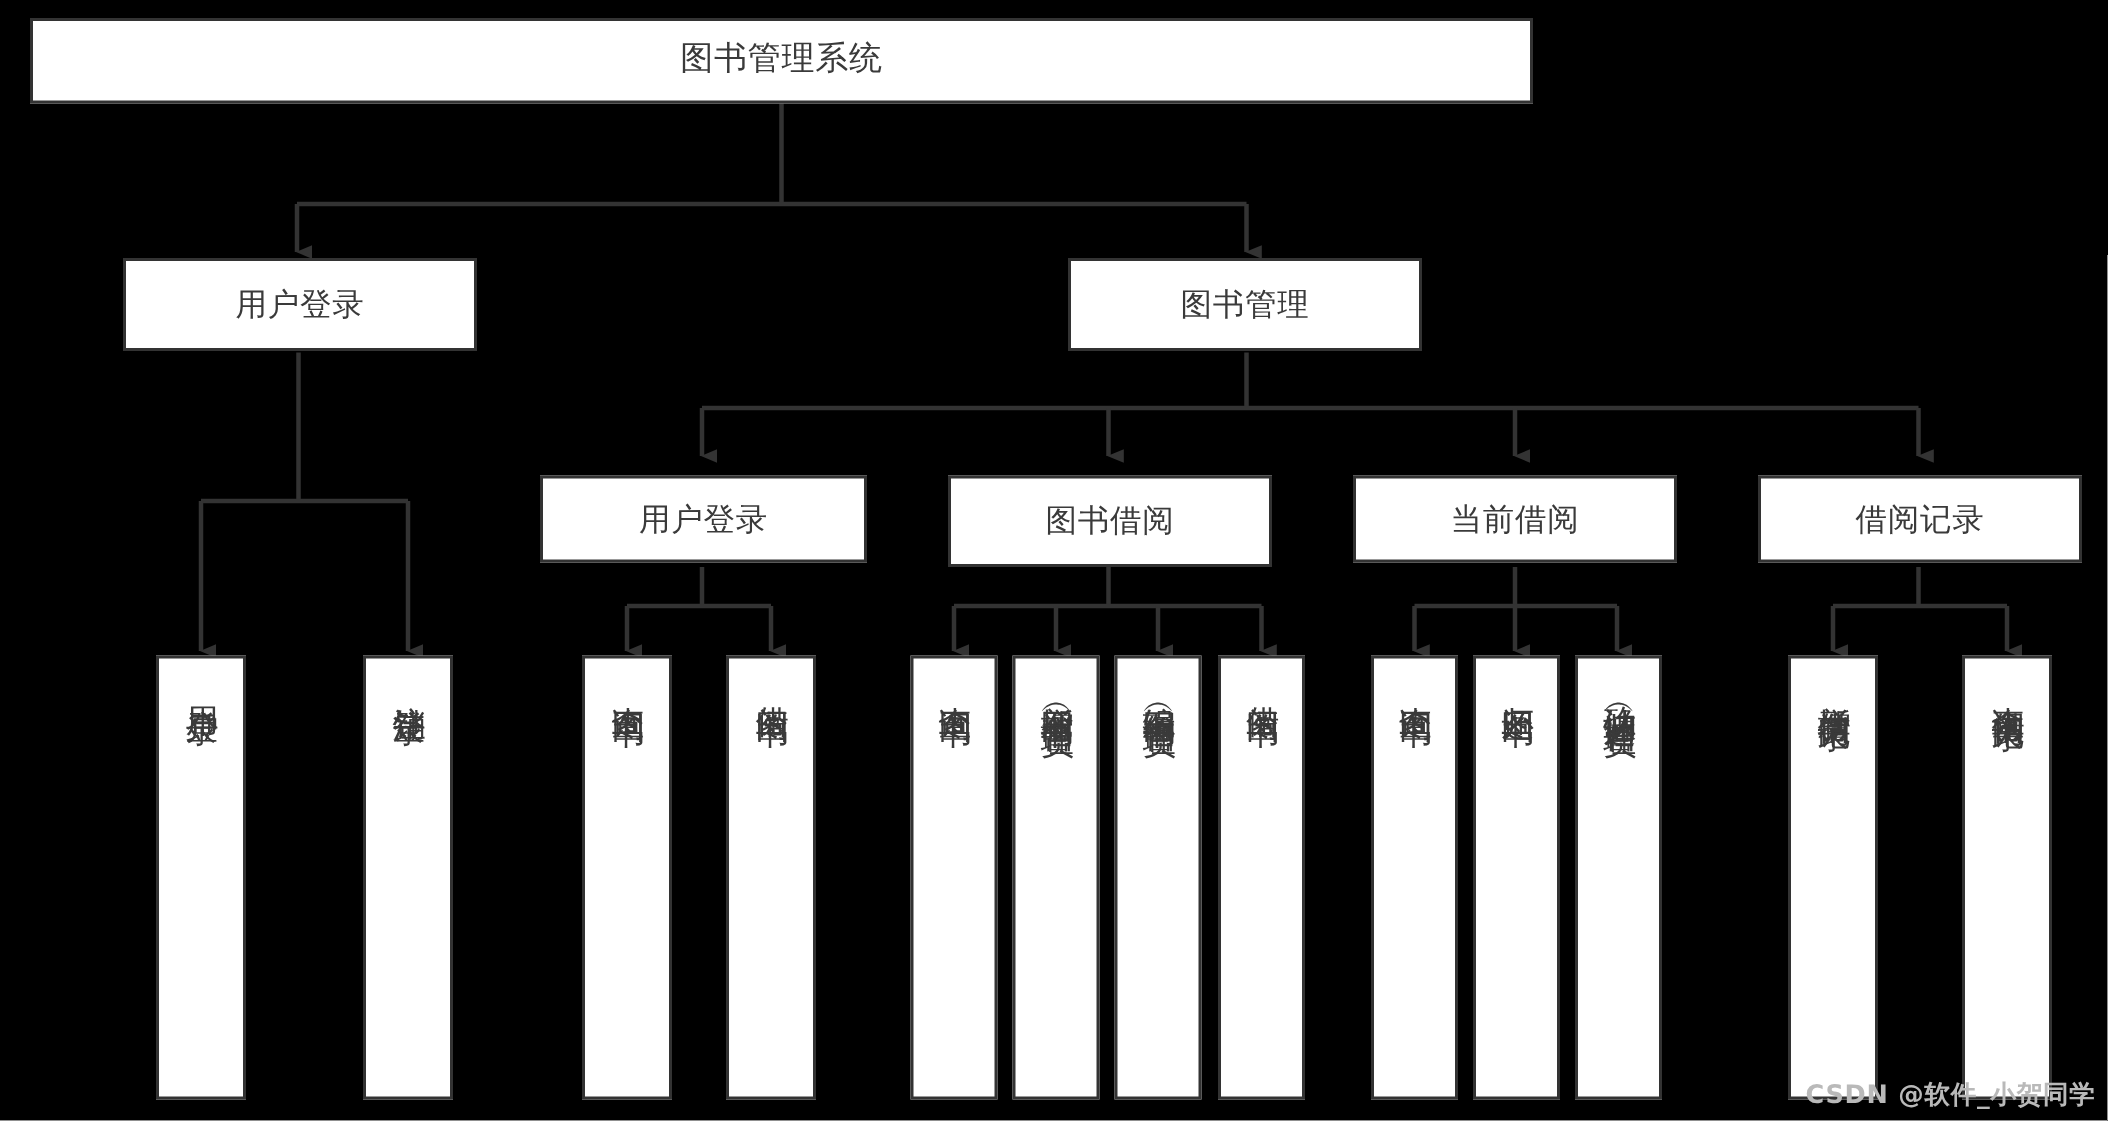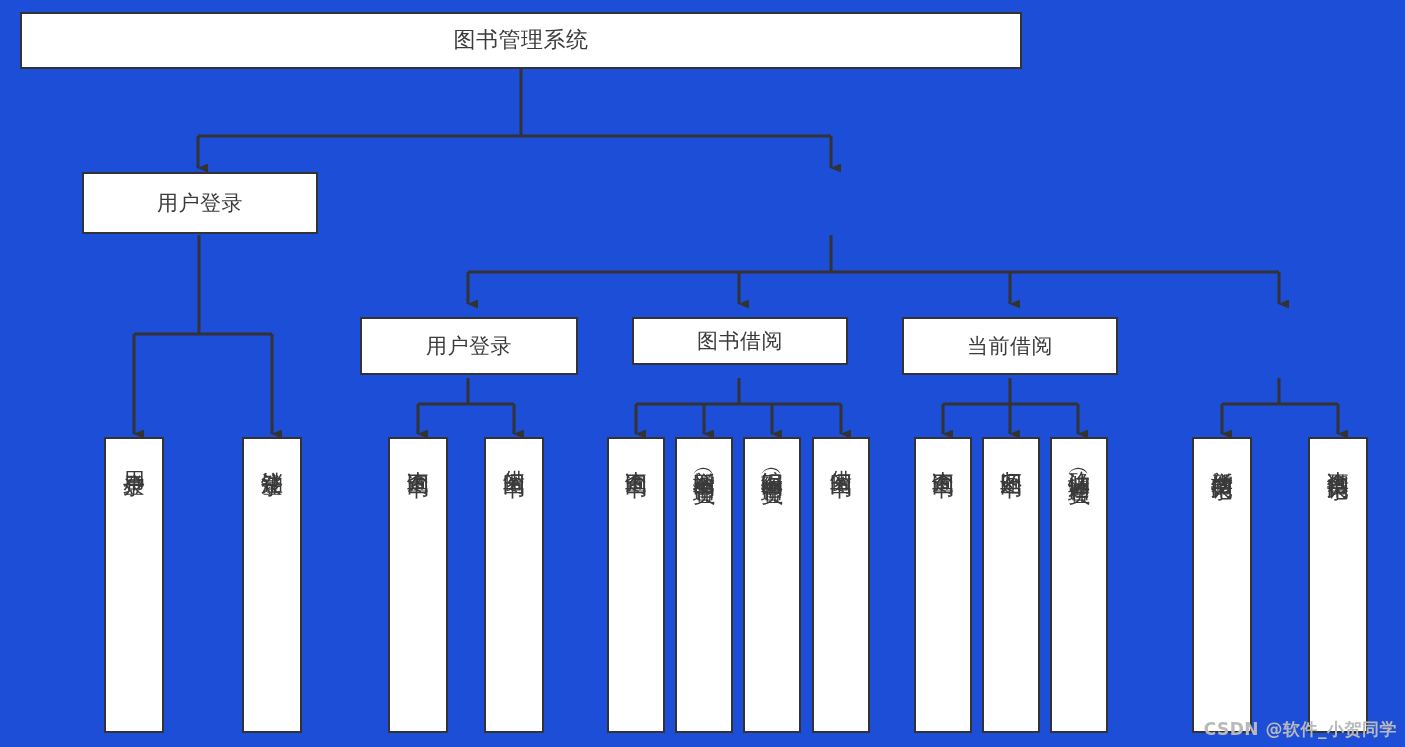--- a/index.html
+++ b/index.html
@@ -8,21 +8,21 @@
     padding: 0;
     background: #ffffff;
   }
   body {
     font-family: "DejaVu Sans", "Liberation Sans", sans-serif;
   }
   #diagram-root {
     position: relative;
     width: 1405px;
     height: 747px;
-    background: #1d4ed8;
+    background: #000000;
     overflow: hidden;
   }
   #connector-layer {
     position: absolute;
     left: 0;
     top: 0;
     width: 1405px;
     height: 747px;
   }
   .node {
@@ -129,30 +129,36 @@
     </g>
   </svg>
 
   <div class="node horizontal root" style="left:20px; top:12px; width:1002px; height:57px;">
     <span class="node-label">图书管理系统</span>
   </div>
 
   <div class="node horizontal" style="left:82px; top:172px; width:236px; height:62px;">
     <span class="node-label">用户登录</span>
   </div>
+  <div class="node horizontal" style="left:712px; top:172px; width:236px; height:62px;">
+    <span class="node-label">图书管理</span>
+  </div>
 
   <div class="node horizontal" style="left:360px; top:317px; width:218px; height:58px;">
     <span class="node-label">用户登录</span>
   </div>
-  <div class="node horizontal" style="left:632px; top:317px; width:216px; height:48px;">
+  <div class="node horizontal" style="left:632px; top:317px; width:216px; height:61px;">
     <span class="node-label">图书借阅</span>
   </div>
   <div class="node horizontal" style="left:902px; top:317px; width:216px; height:58px;">
     <span class="node-label">当前借阅</span>
   </div>
+  <div class="node horizontal" style="left:1172px; top:317px; width:216px; height:58px;">
+    <span class="node-label">借阅记录</span>
+  </div>
 
   <div class="node vertical" style="left:104px; top:437px; width:60px; height:296px;">
     <span class="node-label">用户登录</span>
   </div>
   <div class="node vertical" style="left:242px; top:437px; width:60px; height:296px;">
     <span class="node-label">注销登录</span>
   </div>
 
   <div class="node vertical" style="left:388px; top:437px; width:60px; height:296px;">
     <span class="node-label">查询图书</span>

